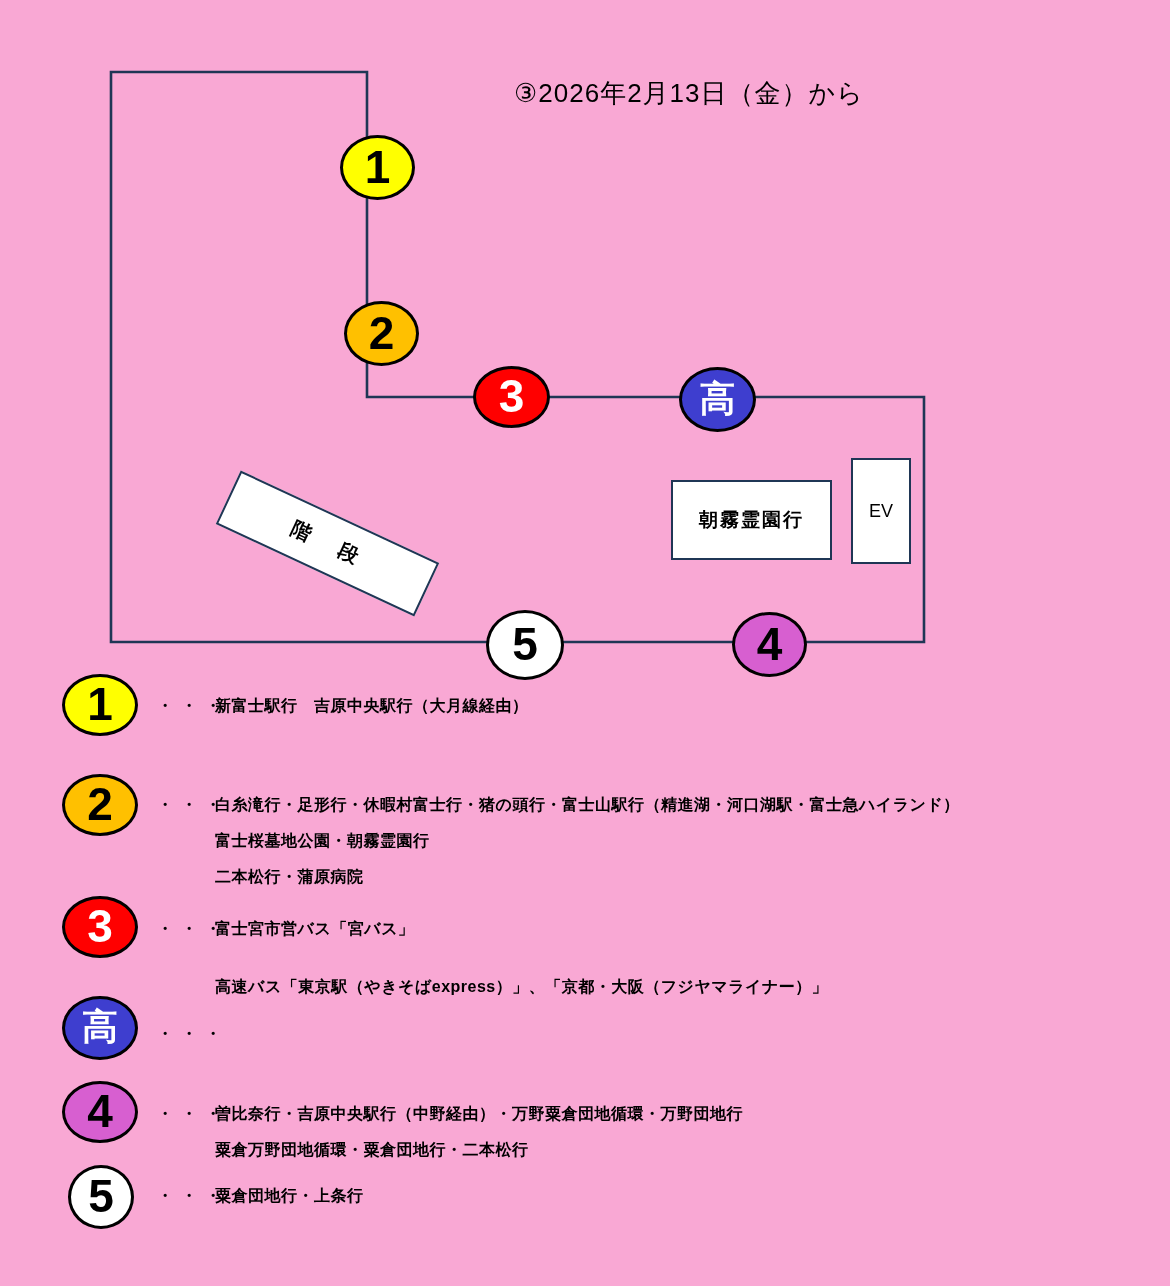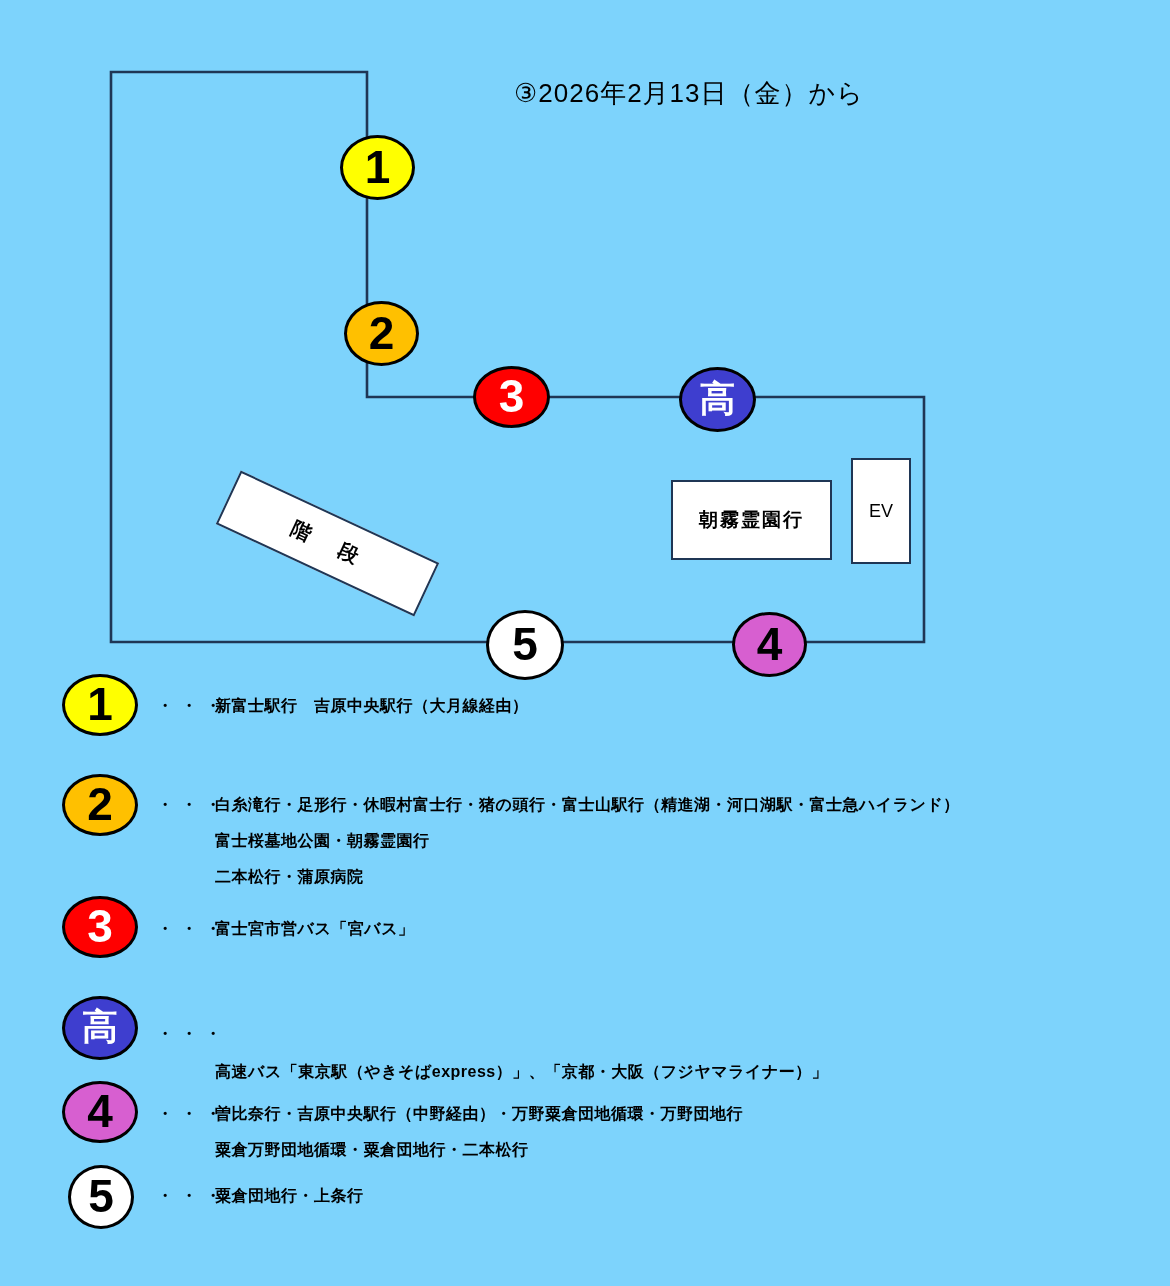--- a/index.html
+++ b/index.html
@@ -1,17 +1,17 @@
 <!DOCTYPE html>
 <html lang="ja"><head>
 <meta charset="utf-8">
 <style>
   html,body{margin:0;padding:0;background:#fff;}
   #page{
-    position:relative;width:1170px;height:1286px;background:#7dd3fc;
+    position:relative;width:1170px;height:1286px;background:#f9a8d4;
     font-family:"Liberation Sans","DejaVu Sans",sans-serif;color:#000;
     overflow:hidden;
   }
   
   #map-svg{position:absolute;left:0;top:0;width:1170px;height:700px;}
   
   .map-box{
     position:absolute;border:2.5px solid #1f3655;background:#fff;
     display:flex;align-items:center;justify-content:center;
     font-weight:bold;font-size:19px;letter-spacing:2px;
@@ -105,21 +105,21 @@
   <div class="stop" style="left: 62px; top: 896px; width: 76px; height: 62px; background-color: rgb(255, 0, 0); color: rgb(255, 255, 255);">
     <span class="stop-label">3</span>
   </div>
   <div class="dots" style="top:919px">・・・</div>
   <div class="route-line" style="top:918px">富士宮市営バス「宮バス」</div>
 
   <div class="stop kanji" style="left: 62px; top: 996px; width: 76px; height: 64px; background-color: rgb(62, 62, 207); color: rgb(255, 255, 255);">
     <span class="stop-label">高</span>
   </div>
   <div class="dots" style="top:1024px">・・・</div>
-  <div class="route-line" style="top:1061px">高速バス「東京駅（やきそばexpress）」、「京都・大阪（フジヤマライナー）」</div>
+  <div class="route-line" style="top:976px">高速バス「東京駅（やきそばexpress）」、「京都・大阪（フジヤマライナー）」</div>
 
   <div class="stop" style="left: 62px; top: 1081px; width: 76px; height: 62px; background-color: rgb(215, 95, 208); color: rgb(0, 0, 0);">
     <span class="stop-label">4</span>
   </div>
   <div class="dots" style="top:1104px">・・・</div>
   <div class="route-line" style="top:1103px">曽比奈行・吉原中央駅行（中野経由）・万野粟倉団地循環・万野団地行</div>
   <div class="route-line" style="top:1139px">粟倉万野団地循環・粟倉団地行・二本松行</div>
 
   <div class="stop" style="left: 68px; top: 1165px; width: 66px; height: 64px; border-width: 3px; background-color: rgb(255, 255, 255); color: rgb(0, 0, 0);">
     <span class="stop-label">5</span>

